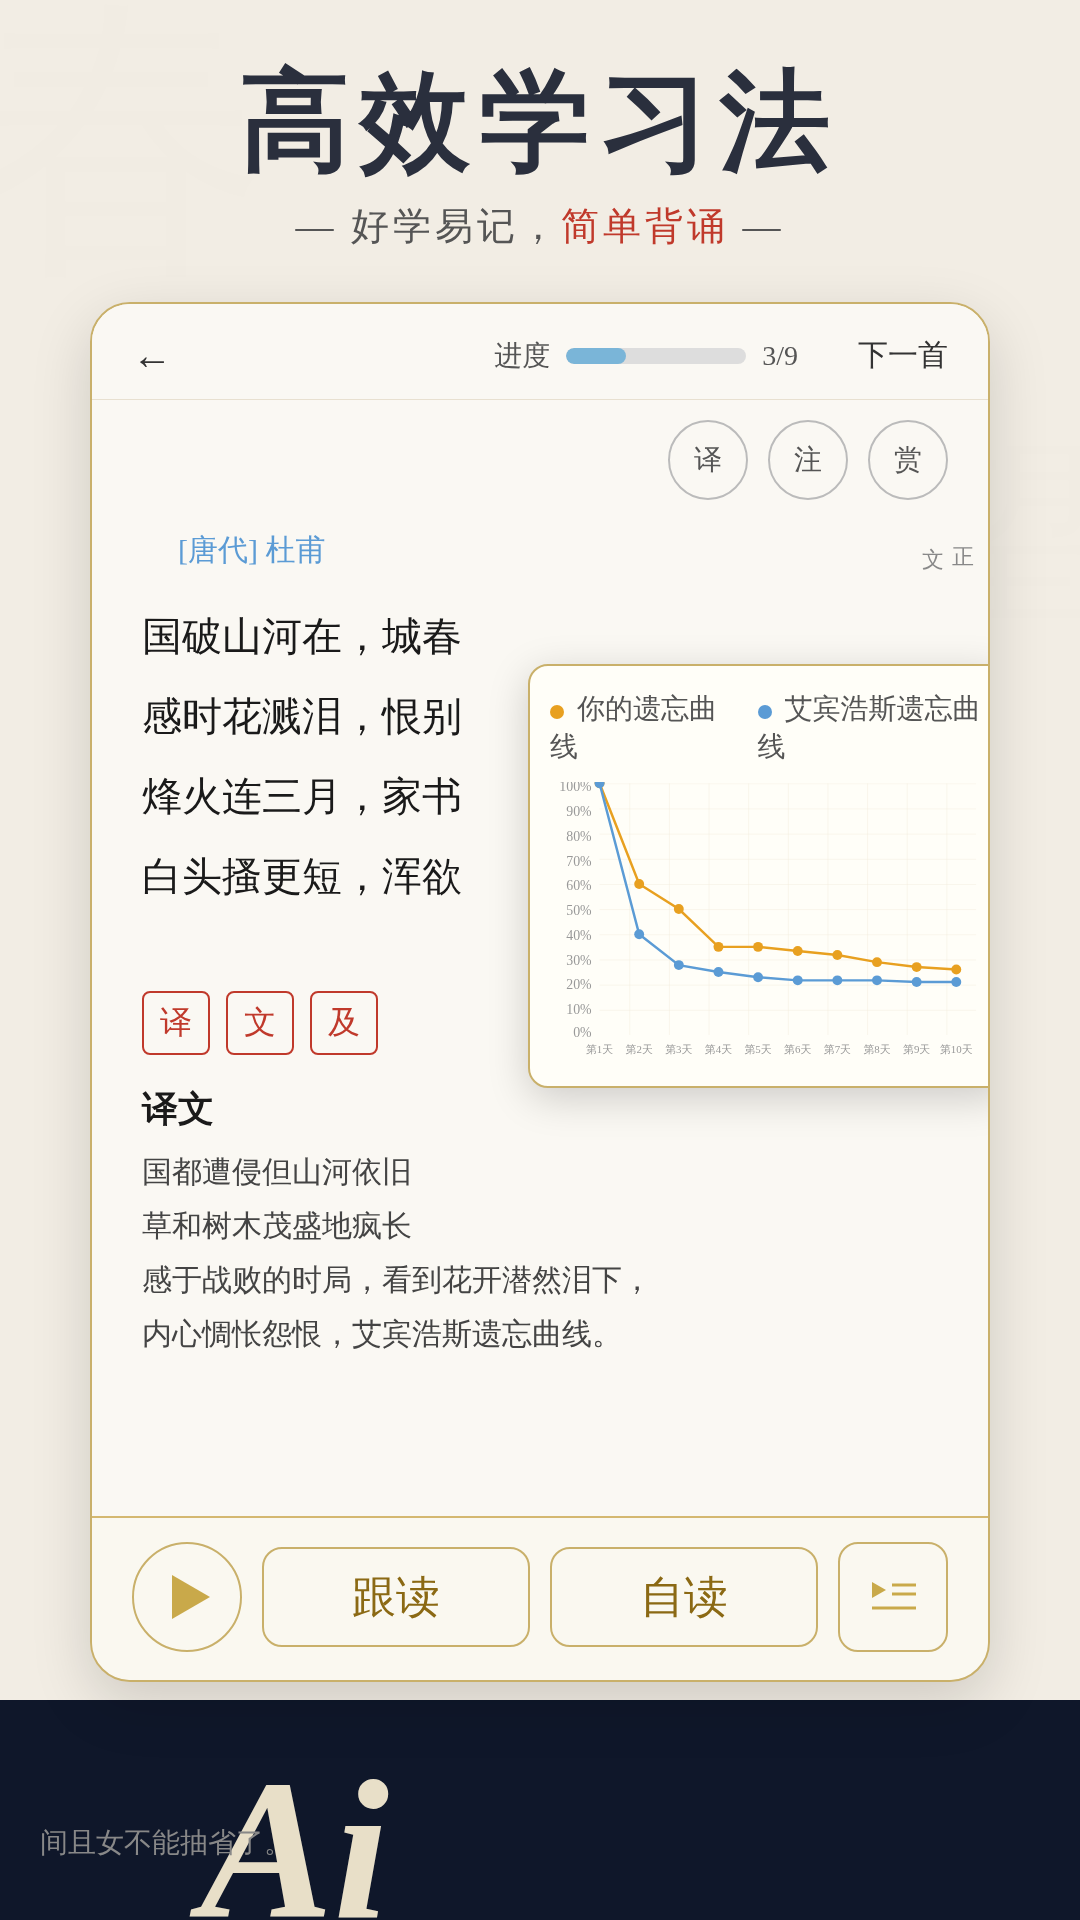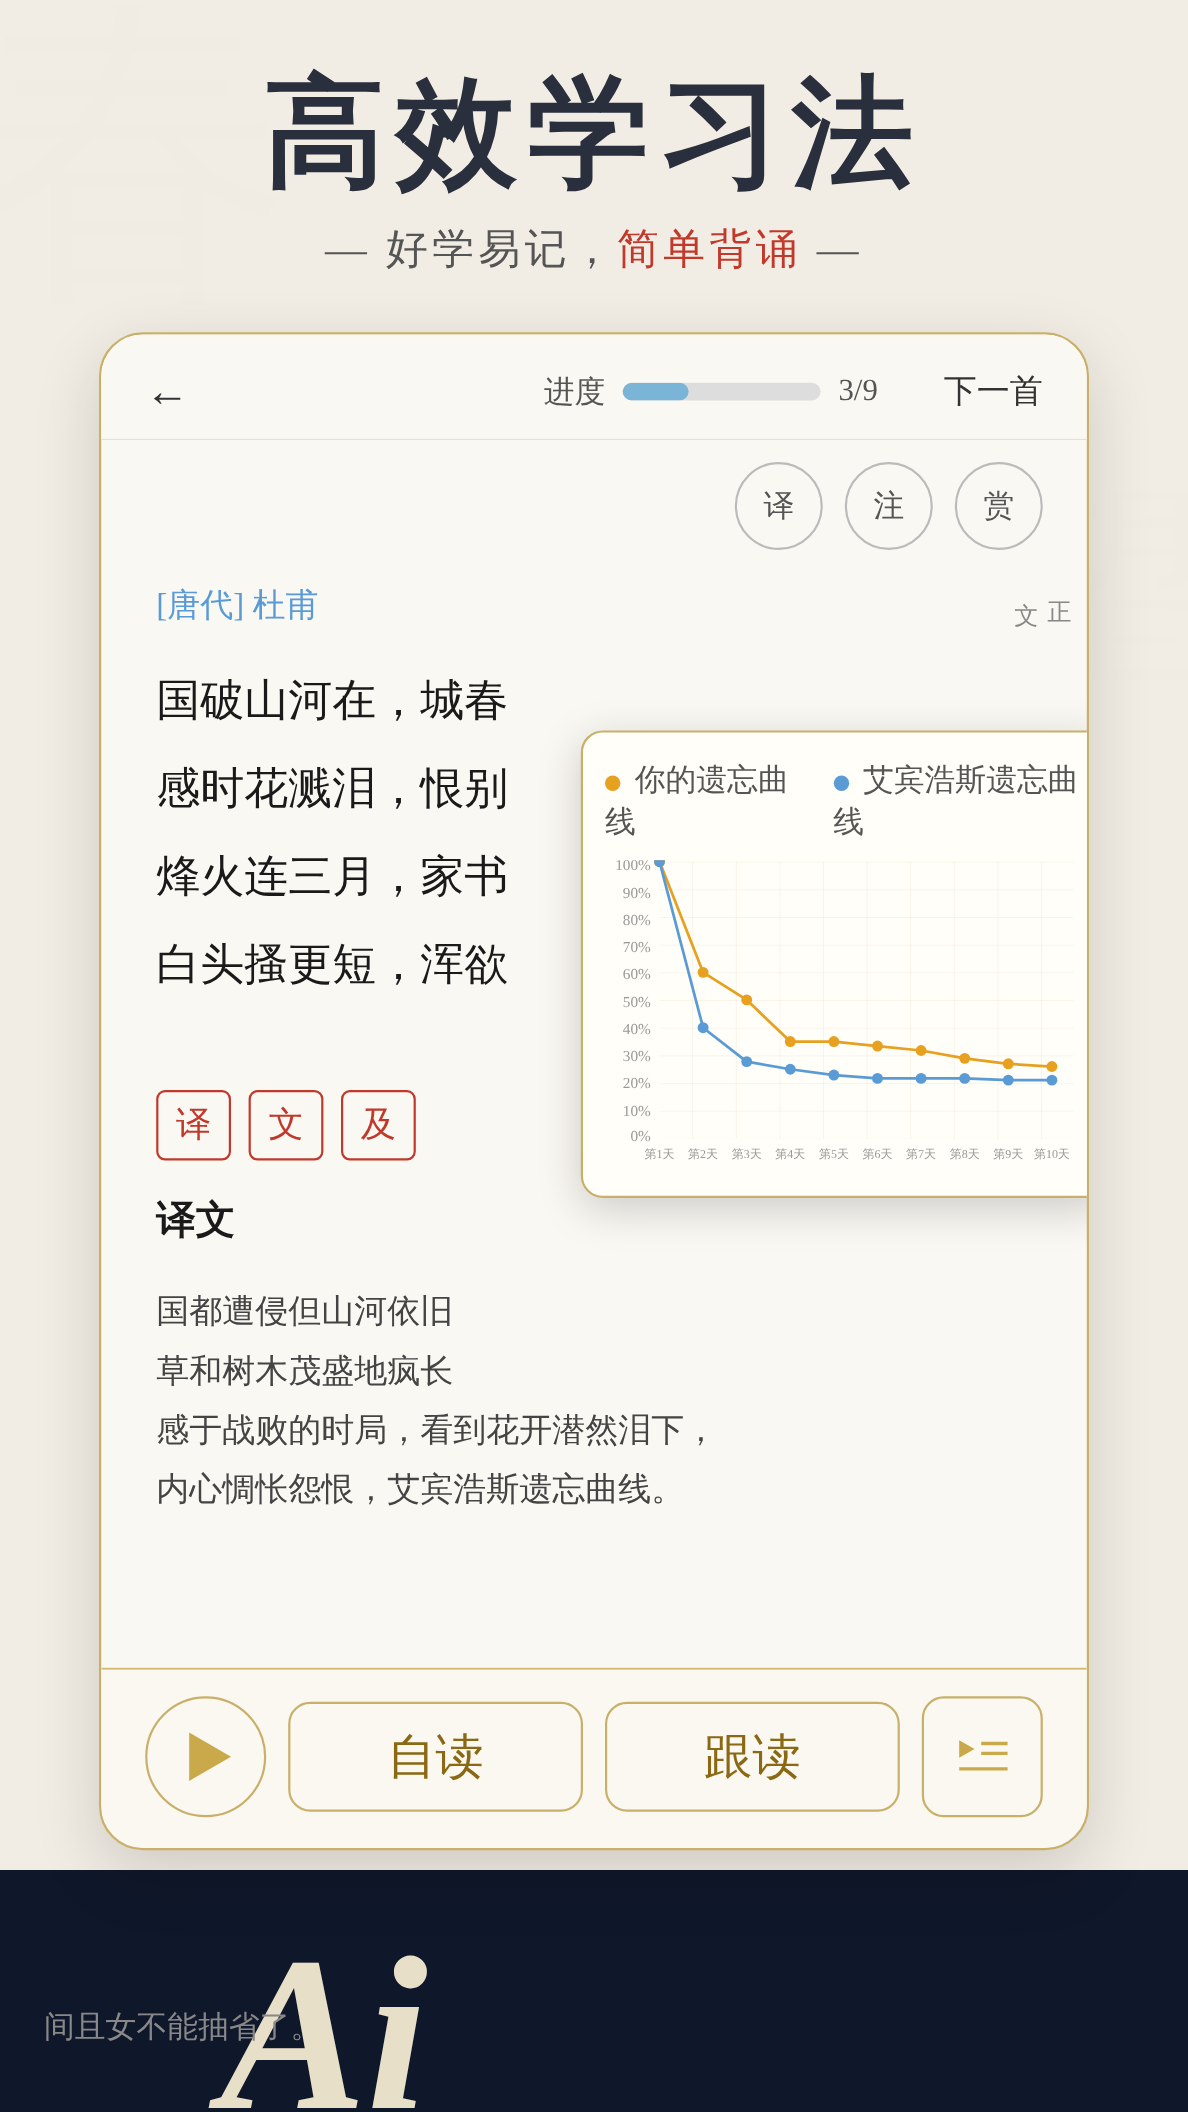--- a/index.html
+++ b/index.html
@@ -162,20 +162,21 @@
       font-size: 52px;
       font-weight: 700;
       color: #1a1a1a;
       margin-bottom: 12px;
     }
 
     .poem-author {
       font-size: 30px;
       color: #888;
       margin-bottom: 30px;
+      margin-left: 36px;
     }
 
     .poem-author span {
       color: #5b9bd5;
     }
 
     .poem-line {
       font-size: 40px;
       color: #1a1a1a;
       line-height: 1.8;
@@ -207,21 +208,21 @@
 
     
     .translation-area {
       padding: 10px 50px 30px;
     }
 
     .translation-title {
       font-size: 36px;
       font-weight: 700;
       color: #1a1a1a;
-      margin-bottom: 32px;
+      margin-bottom: 11px;
     }
 
     .translation-text {
       font-size: 30px;
       color: #444;
       line-height: 1.8;
     }
 
     
     .curve-card {
@@ -501,22 +502,22 @@
       <circle cx="330" cy="198.9" r="5" fill="#5b9bd5"></circle>
       <circle cx="370" cy="200.5" r="5" fill="#5b9bd5"></circle>
       <circle cx="410" cy="200.5" r="5" fill="#5b9bd5"></circle>
     </svg>
   </div>
 
   <div class="bottom-bar">
     <div class="play-circle-btn">
       <div class="play-icon"></div>
     </div>
+    <div class="read-btn">跟读</div>
     <div class="read-btn">自读</div>
-    <div class="read-btn">跟读</div>
     <div class="list-play-btn">
 
       <svg width="54" height="54" viewBox="0 0 54 54">
         <polygon points="6,12 20,20 6,28" fill="#c9a94a"></polygon>
         <line x1="26" y1="15" x2="50" y2="15" stroke="#c9a94a" stroke-width="3"></line>
         <line x1="26" y1="24" x2="50" y2="24" stroke="#c9a94a" stroke-width="3"></line>
         <line x1="6" y1="38" x2="50" y2="38" stroke="#c9a94a" stroke-width="3"></line>
       </svg>
     </div>
   </div>

